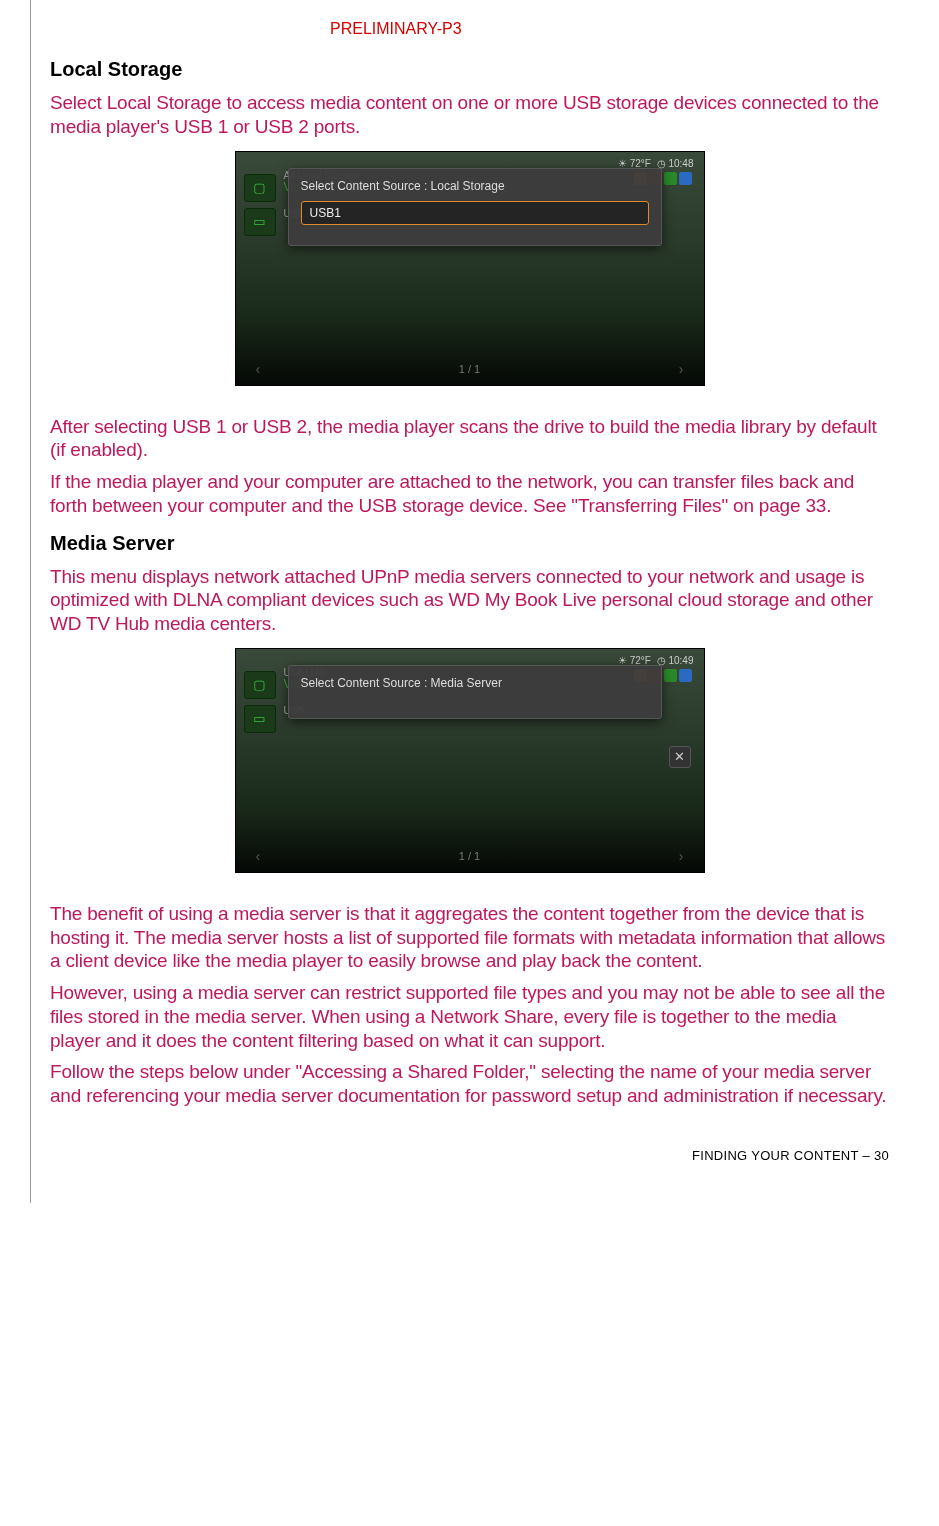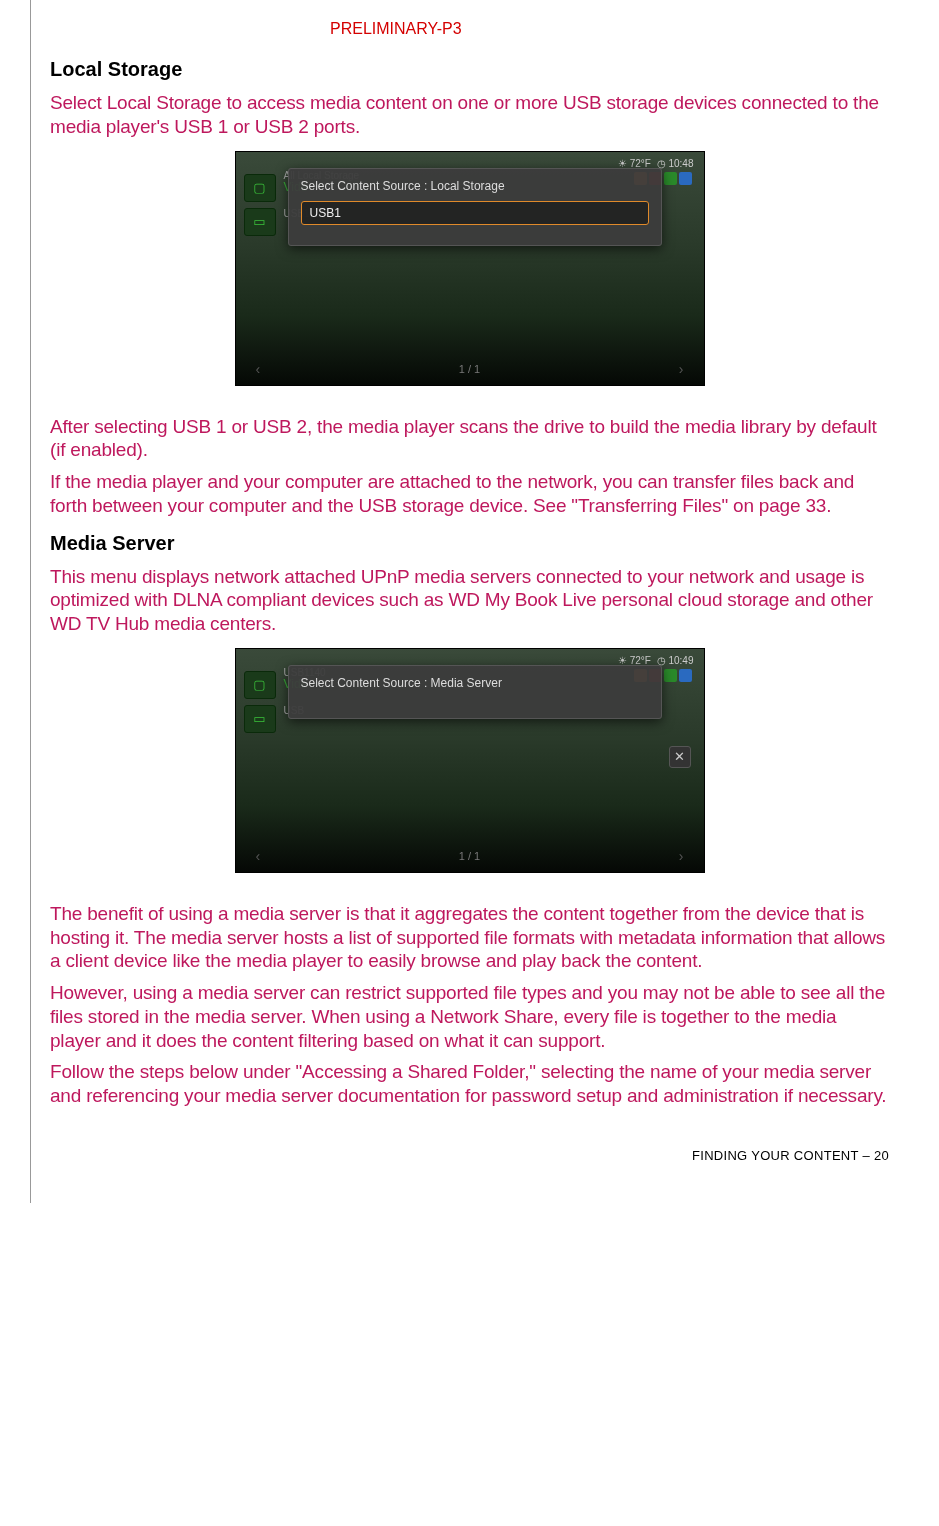--- a/index.html
+++ b/index.html
@@ -247,14 +247,14 @@
     <span>1 / 1</span>
     <span class="arrow">›</span>
   </div>
 </div>
 
 <p class="body">The benefit of using a media server is that it aggregates the content together from the device that is hosting it. The media server hosts a list of supported file formats with metadata information that allows a client device like the media player to easily browse and play back the content.</p>
 <p class="body">However, using a media server can restrict supported file types and you may not be able to see all the files stored in the media server. When using a Network Share, every file is together to the media player and it does the content filtering based on what it can support.</p>
 <p class="body">Follow the steps below under "Accessing a Shared Folder," selecting the name of your media server and referencing your media server documentation for password setup and administration if necessary.</p>
 
 <div class="footer">
-  <span>FINDING YOUR CONTENT</span><span> – </span><span>20</span>
+  <span>FINDING YOUR CONTENT</span><span> – </span><span>30</span>
 </div>
 
 </body></html>

